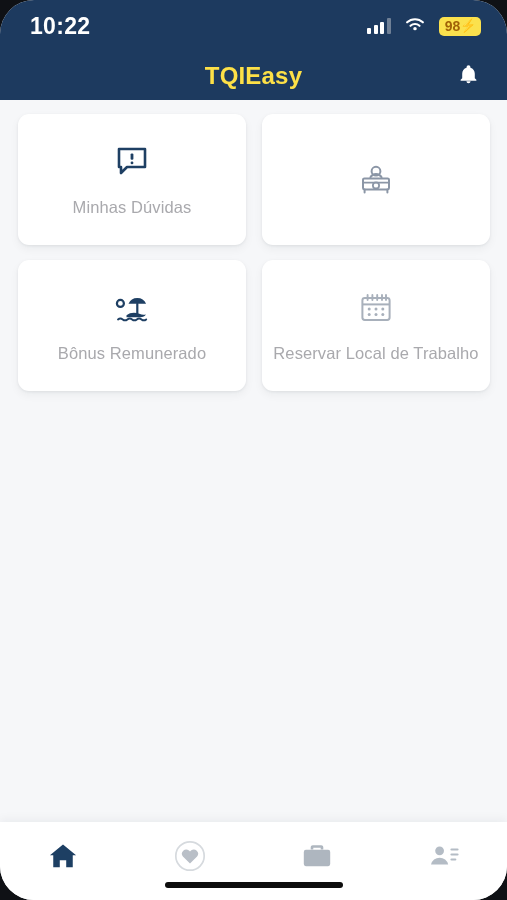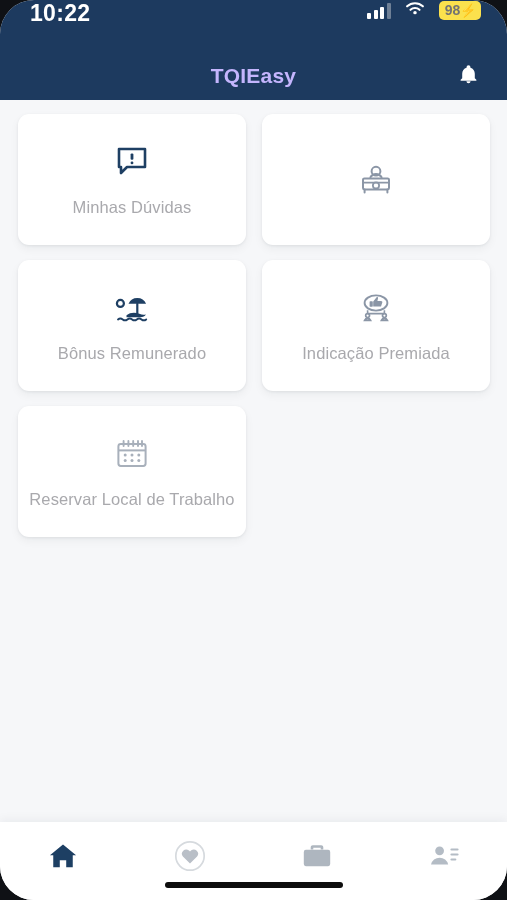--- a/index.html
+++ b/index.html
@@ -16,21 +16,21 @@
     border-radius:34px;
     overflow:hidden;
   }
 
   
   #statusbar {
     position:relative;
     height:52px;
     background:#1d3a5f;
     display:flex;
-    align-items:flex-start;
+    align-items:center;
     justify-content:space-between;
     padding:0 26px 0 30px;
   }
   #clock {
     color:#ffffff;
     font-size:23px;
     font-weight:bold;
     letter-spacing:0.3px;
   }
   #status-icons { display:flex; align-items:center; gap:13px; }
@@ -38,21 +38,21 @@
   .sig { display:flex; align-items:flex-end; gap:2.5px; height:16px; }
   .sig i { display:block; width:4px; background:#ffffff; border-radius:1px; }
   .sig i:nth-child(1){ height:6px; }
   .sig i:nth-child(2){ height:9px; }
   .sig i:nth-child(3){ height:12px; }
   .sig i:nth-child(4){ height:16px; background:#6f8096; }
 
   .batt {
     background:#fbe14d;
     border-radius:5px;
-    color:#737373;
+    color:#a16207;
     font-size:14px;
     font-weight:bold;
     padding:1px 5px 2px 6px;
     display:flex;
     align-items:center;
     letter-spacing:-0.2px;
     line-height:1;
     height:19px;
   }
   .batt .bolt { font-size:13px; margin-left:0px; }
@@ -60,22 +60,22 @@
   
   #header {
     height:48px;
     background:#1d3a5f;
     display:flex;
     align-items:center;
     justify-content:center;
     position:relative;
   }
   #app-title {
-    color:#c4b5fd;
-    font-size:21px;
+    color:#fde047;
+    font-size:24px;
     font-weight:bold;
     letter-spacing:0.2px;
   }
   #bell-btn {
     position:absolute;
     right:22px; top:50%;
     transform:translateY(-50%);
     width:34px; height:34px;
     display:flex; align-items:center; justify-content:center;
   }
@@ -212,35 +212,20 @@
           <circle cx="7.4" cy="11.4" r="3.5" fill="none" stroke="#1e3f63" stroke-width="2.2"></circle>
           <path d="M15.5 11.8a9.6 9.6 0 0 1 17.6 0z" fill="#1e3f63"></path>
           <path d="M24.3 11.8v11" stroke="#1e3f63" stroke-width="2.2" stroke-linecap="round"></path>
           <path d="M13.5 23.2c3.6-3 8.8-3.2 12.8-1.4 2.6 1.2 4.6 1.3 6.6.7-1 1.8-3 2.8-5.6 2.8H13.5z" fill="#1e3f63"></path>
           <path d="M5 27.4c1.6-1.3 3.1-1.3 4.7 0s3.1 1.3 4.7 0 3.1-1.3 4.7 0 3.1 1.3 4.7 0 3.1-1.3 4.7 0 3.1 1.3 4.7 0" fill="none" stroke="#1e3f63" stroke-width="1.9" stroke-linecap="round"></path>
         </svg>
       </div>
       <div class="card-label">Bônus Remunerado</div>
     </div>
 
-    <div class="card">
-      <div class="card-icon">
-        <svg width="38" height="32" viewBox="0 0 38 32">
-          <ellipse cx="19" cy="11" rx="11.4" ry="7.6" fill="none" stroke="#8b96a6" stroke-width="1.9"></ellipse>
-          <path d="M16.2 14.6V9.4l3.4-4.2c.9-.3 1.6.3 1.4 1.2l-.6 2.5h3.6c1 0 1.6.8 1.3 1.7l-1.3 4h-7.8z" fill="#8b96a6"></path>
-          <rect x="12.6" y="9.2" width="3.2" height="5.6" rx="0.7" fill="#8b96a6"></rect>
-          <path d="M10.6 18.2v3.4M27.4 18.2v3.4M10.6 21.6h16.8" fill="none" stroke="#8b96a6" stroke-width="1.6"></path>
-          <circle cx="10.6" cy="23.6" r="1.9" fill="none" stroke="#8b96a6" stroke-width="1.7"></circle>
-          <path d="M7.6 28.4a3.3 3.3 0 0 1 6 0z" fill="none" stroke="#8b96a6" stroke-width="1.7"></path>
-          <circle cx="27.4" cy="23.6" r="1.9" fill="none" stroke="#8b96a6" stroke-width="1.7"></circle>
-          <path d="M24.4 28.4a3.3 3.3 0 0 1 6 0z" fill="none" stroke="#8b96a6" stroke-width="1.7"></path>
-        </svg>
-      </div>
-      <div class="card-label">Indicação Premiada</div>
-    </div>
 
     <div class="card">
       <div class="card-icon">
         <svg width="34" height="32" viewBox="0 0 34 32">
           <rect x="3.4" y="6" width="27.2" height="22" rx="2.4" fill="none" stroke="#a8b0bb" stroke-width="2"></rect>
           <path d="M3.4 12.4h27.2" stroke="#a8b0bb" stroke-width="2"></path>
           <path d="M8.6 3v5M13.4 3v5M18.2 3v5M23 3v5M27 3v5" stroke="#a8b0bb" stroke-width="1.9" stroke-linecap="round"></path>
           <circle cx="10.2" cy="17" r="1.5" fill="#a8b0bb"></circle>
           <circle cx="17" cy="17" r="1.5" fill="#a8b0bb"></circle>
           <circle cx="23.8" cy="17" r="1.5" fill="#a8b0bb"></circle>

